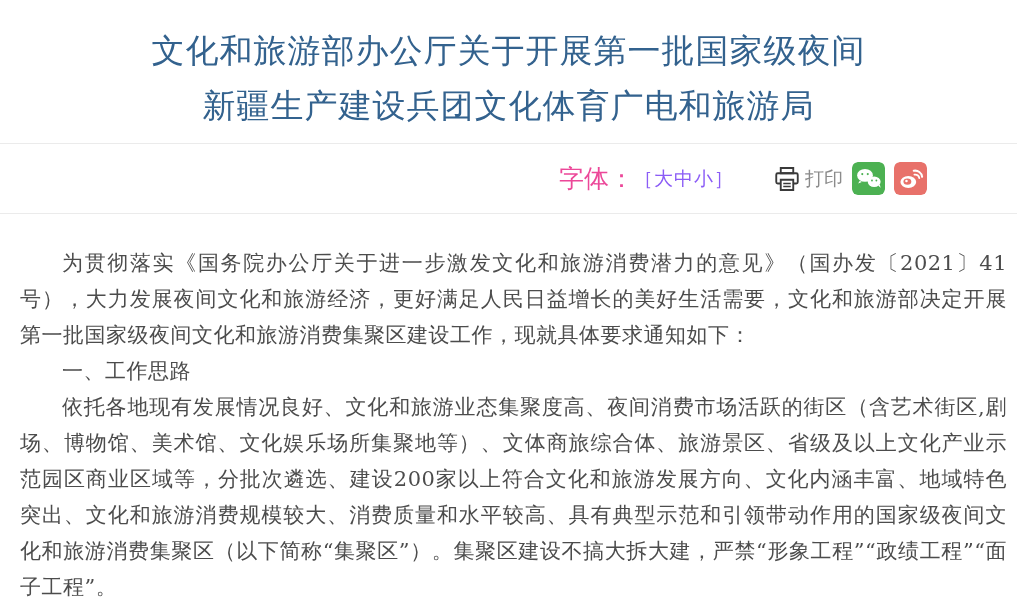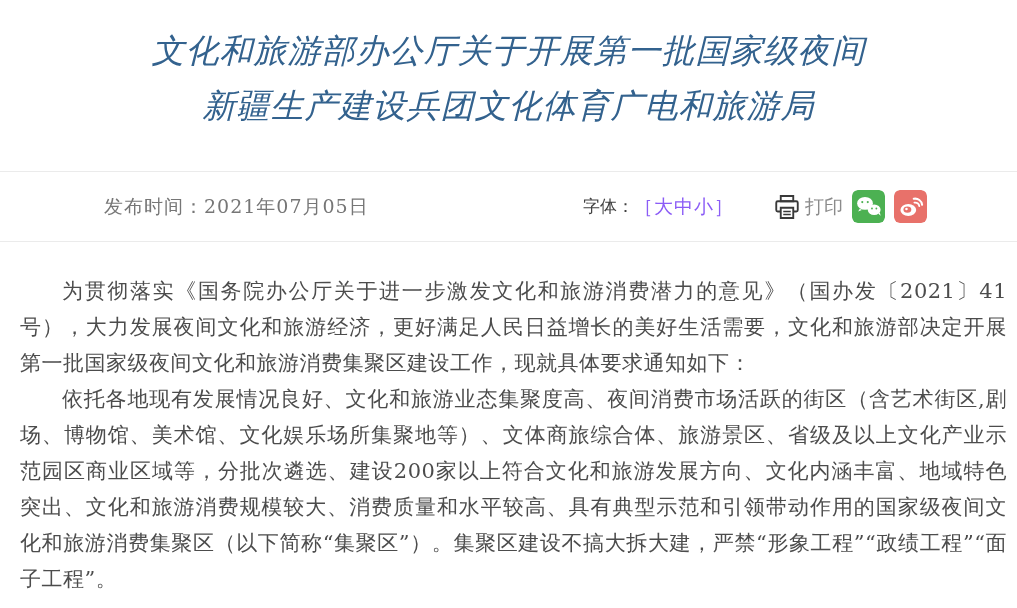--- a/index.html
+++ b/index.html
@@ -7,25 +7,24 @@
     position: relative;
     width: 1017px;
     height: 608px;
     background: #ffffff;
     font-family: "DejaVu Serif", "Liberation Serif", serif;
     overflow: hidden;
     margin: 0 auto;
   }
   .title-block {
     box-sizing: border-box;
-    height: 172px;
+    height: 144px;
     padding-top: 23px;
     text-align: center;
     border-bottom: 1px solid #ebebeb;
-    font-style: italic;
   }
   .title-line {
     margin: 0;
     font-size: 33px;
     line-height: 55px;
     font-weight: 400;
     color: #33628e;
     letter-spacing: 1px;
   }
   .meta-row {
@@ -39,21 +38,21 @@
   .meta-publish {
     font-size: 19px;
     color: #767676;
     letter-spacing: 1px;
   }
   .meta-right {
     margin-left: auto;
     display: flex;
     align-items: center;
   }
-  .font-label { font-size: 17px; color: #404040; }
+  .font-label { font-size: 25px; color: #ec4899; }
   .font-sizes {
     font-size: 19px;
     color: #8b5cf6;
     margin-right: 38px;
     letter-spacing: 1px;
     white-space: nowrap;
   }
   .font-size-option { cursor: pointer; }
   .print-btn {
     display: flex;
@@ -80,21 +79,20 @@
 <body>
 
 <div class="page">
 
   <div class="title-block">
     <h1 class="title-line">文化和旅游部办公厅关于开展第一批国家级夜间</h1>
     <h1 class="title-line">新疆生产建设兵团文化体育广电和旅游局</h1>
   </div>
 
   <div class="meta-row">
-    <span class="meta-publish">发布时间：2021年07月05日</span>
 
     <div class="meta-right">
       <span class="font-label">字体：</span>
       <span class="font-sizes"><span>［</span><span class="font-size-option">大</span><span class="font-size-option">中</span><span class="font-size-option">小</span><span>］</span></span>
 
       <span class="print-btn">
         <svg class="print-icon" width="30" height="30" viewBox="0 0 24 24">
           <path d="M7 3.2h10v4.2H7z" fill="none" stroke="#3a3a3a" stroke-width="1.5"></path>
           <rect x="3.4" y="7.4" width="17.2" height="8.2" rx="1.2" fill="none" stroke="#3a3a3a" stroke-width="1.5"></rect>
           <path d="M7 12.6h10v8.2H7z" fill="#ffffff" stroke="#3a3a3a" stroke-width="1.5"></path>
@@ -125,16 +123,17 @@
           <circle cx="13.6" cy="20.8" r="1.4" fill="#ffffff"></circle>
           <path d="M21.5 9.6c4.5-1 8.8 2.3 9.2 6.6" stroke="#ffffff" stroke-width="2.2" fill="none" stroke-linecap="round"></path>
           <path d="M22.3 13.8c2.5-.5 5 1.3 5.3 3.8" stroke="#ffffff" stroke-width="2" fill="none" stroke-linecap="round"></path>
         </svg>
       </span>
     </div>
   </div>
 
   <div class="body-block">
     <p class="indent">为贯彻落实《国务院办公厅关于进一步激发文化和旅游消费潜力的意见》（国办发〔2021〕41号），大力发展夜间文化和旅游经济，更好满足人民日益增长的美好生活需要，文化和旅游部决定开展第一批国家级夜间文化和旅游消费集聚区建设工作，现就具体要求通知如下：</p>
+    <p class="indent">一、工作思路</p>
     <p class="indent">依托各地现有发展情况良好、文化和旅游业态集聚度高、夜间消费市场活跃的街区（含艺术街区,剧场、博物馆、美术馆、文化娱乐场所集聚地等）、文体商旅综合体、旅游景区、省级及以上文化产业示范园区商业区域等，分批次遴选、建设200家以上符合文化和旅游发展方向、文化内涵丰富、地域特色突出、文化和旅游消费规模较大、消费质量和水平较高、具有典型示范和引领带动作用的国家级夜间文化和旅游消费集聚区（以下简称“集聚区”）。集聚区建设不搞大拆大建，严禁“形象工程”“政绩工程”“面子工程”。</p>
   </div>
 
 </div>
 
 </body></html>

